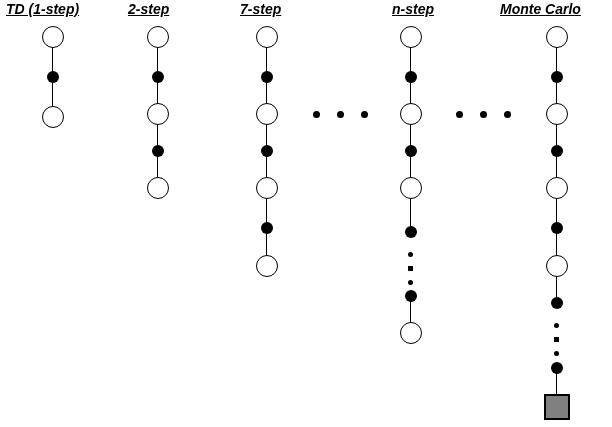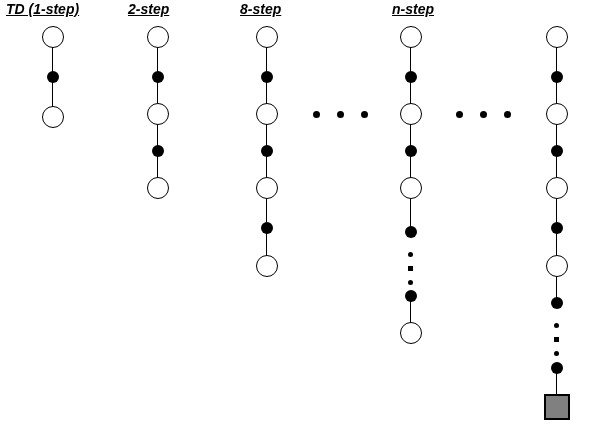--- a/index.html
+++ b/index.html
@@ -75,21 +75,21 @@
     <div class="col-label" style="left: 128px; top: 2px;">2-step</div>
     <div class="edge" style="left: 157px; top: 37px; height: 40px;"></div>
     <div class="edge" style="left: 157px; top: 77px; height: 37px;"></div>
     <div class="edge" style="left: 157px; top: 114px; height: 37px;"></div>
     <div class="edge" style="left: 157px; top: 151px; height: 37px;"></div>
     <div class="state-node" style="width: 22px; height: 22px; left: 146.5px; top: 26px;"></div>
     <div class="action-node" style="width: 12px; height: 12px; left: 151.5px; top: 71px;"></div>
     <div class="state-node" style="width: 22px; height: 22px; left: 146.5px; top: 103px;"></div>
     <div class="action-node" style="width: 12px; height: 12px; left: 151.5px; top: 145px;"></div>
     <div class="state-node" style="width: 22px; height: 22px; left: 146.5px; top: 177px;"></div>
-    <div class="col-label" style="left: 240px; top: 2px;">8-step</div>
+    <div class="col-label" style="left: 240px; top: 2px;">7-step</div>
     <div class="edge" style="left: 266px; top: 37px; height: 40px;"></div>
     <div class="edge" style="left: 266px; top: 77px; height: 37px;"></div>
     <div class="edge" style="left: 266px; top: 114px; height: 37px;"></div>
     <div class="edge" style="left: 266px; top: 151px; height: 37px;"></div>
     <div class="edge" style="left: 266px; top: 188px; height: 40px;"></div>
     <div class="edge" style="left: 266px; top: 228px; height: 38px;"></div>
     <div class="state-node" style="width: 22px; height: 22px; left: 255.5px; top: 26px;"></div>
     <div class="action-node" style="width: 12px; height: 12px; left: 260.5px; top: 71px;"></div>
     <div class="state-node" style="width: 22px; height: 22px; left: 255.5px; top: 103px;"></div>
     <div class="action-node" style="width: 12px; height: 12px; left: 260.5px; top: 145px;"></div>
@@ -107,20 +107,21 @@
     <div class="action-node" style="width: 12px; height: 12px; left: 404.5px; top: 71px;"></div>
     <div class="state-node" style="width: 22px; height: 22px; left: 399.5px; top: 103px;"></div>
     <div class="action-node" style="width: 12px; height: 12px; left: 404.5px; top: 145px;"></div>
     <div class="state-node" style="width: 22px; height: 22px; left: 399.5px; top: 177px;"></div>
     <div class="action-node" style="width: 12px; height: 12px; left: 404.5px; top: 226px;"></div>
     <div class="action-node" style="width: 12px; height: 12px; left: 404.5px; top: 290px;"></div>
     <div class="state-node" style="width: 22px; height: 22px; left: 399.5px; top: 322px;"></div>
     <div class="ellipsis-dot" style="width: 5px; height: 5px; left: 408px; top: 251.5px;"></div>
     <div class="ellipsis-dot square" style="width: 5px; height: 5px; left: 408px; top: 265.5px;"></div>
     <div class="ellipsis-dot" style="width: 5px; height: 5px; left: 408px; top: 279.5px;"></div>
+    <div class="col-label" style="left: 500px; top: 2px;">Monte Carlo</div>
     <div class="edge" style="left: 556px; top: 37px; height: 40px;"></div>
     <div class="edge" style="left: 556px; top: 77px; height: 37px;"></div>
     <div class="edge" style="left: 556px; top: 114px; height: 37px;"></div>
     <div class="edge" style="left: 556px; top: 151px; height: 37px;"></div>
     <div class="edge" style="left: 556px; top: 188px; height: 40px;"></div>
     <div class="edge" style="left: 556px; top: 228px; height: 38px;"></div>
     <div class="edge" style="left: 556px; top: 266px; height: 37px;"></div>
     <div class="edge" style="left: 556px; top: 368px; height: 39px;"></div>
     <div class="state-node" style="width: 22px; height: 22px; left: 545.5px; top: 26px;"></div>
     <div class="action-node" style="width: 12px; height: 12px; left: 550.5px; top: 71px;"></div>

